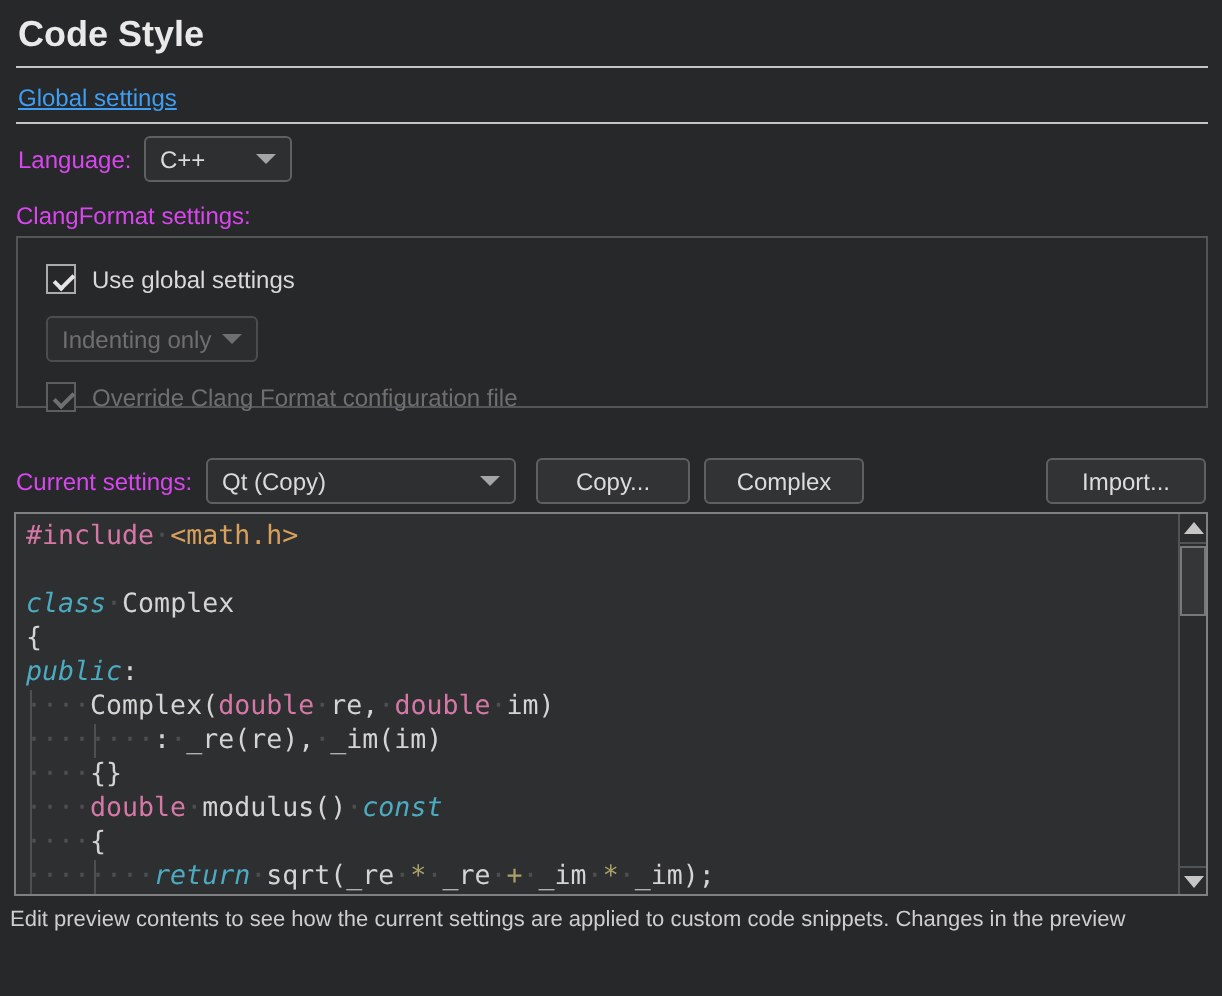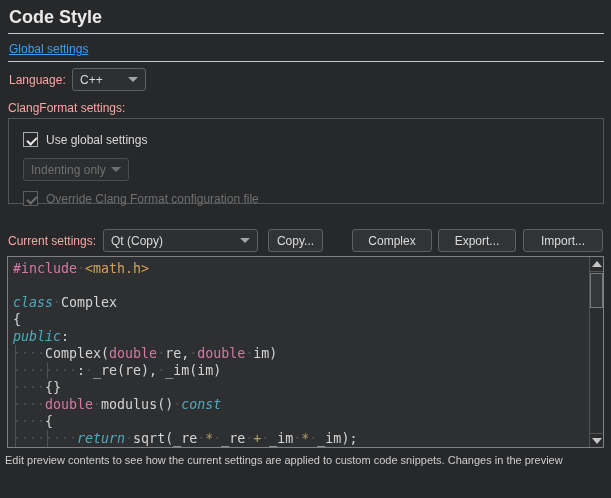--- a/index.html
+++ b/index.html
@@ -14,21 +14,21 @@
   .page-title{
     left:9px;top:7px;font-size:18px;font-weight:bold;color:#e9e9e9;
     letter-spacing:0px;
   }
   .hrline{height:1px;background:#c6c6c6;left:8px;width:596px;}
   .hr1{top:33px;}
   .hr2{top:61px;}
   .link{
     left:9px;top:42px;color:#3f9ef2;text-decoration:underline;cursor:pointer;
   }
-  .label{color:#fca5a5;}
+  .label{color:#d946ef;}
   .lang-label{left:9px;top:73px;}
   .combo{
     box-sizing:border-box;
     background:#2d2f31;border:1px solid #5f6061;border-radius:3px;
     display:flex;align-items:center;
     padding:0 7px;color:#dadada;white-space:nowrap;
   }
   .combo .arrow{
     margin-left:auto;
     width:0;height:0;border-left:5px solid transparent;border-right:5px solid transparent;
@@ -61,21 +61,21 @@
   .combo-indent{left:14px;top:39px;width:106px;height:23px;text-align:center;}
   .cs-label{left:8px;top:234px;}
   .combo-current{left:103px;top:229px;width:155px;height:23px;}
   .btn{
     box-sizing:border-box;position:absolute;top:229px;height:23px;
     background:#313335;border:1px solid #5f6061;border-radius:3px;
     color:#dcdcdc;display:flex;align-items:center;justify-content:center;
     font-size:12px;cursor:pointer;padding:0;
     font-family:"Liberation Sans",sans-serif;
   }
-  .btn-copy{left:268px;width:55px;}
+  .btn-copy{left:268px;width:77px;}
   .btn-remove{left:352px;width:80px;}
   .btn-export{left:438px;width:78px;}
   .btn-import{left:523px;width:80px;}
   .editor{
     left:7px;top:256px;width:597px;height:192px;box-sizing:border-box;
     border:1px solid #7f8081;background:#2e2f31;overflow:hidden;padding-left:24px;
   }
   .code{
     position:absolute;left:0;top:0;right:14px;bottom:0;
     padding:3px 0 0 5px;
@@ -151,21 +151,20 @@
     </div>
   </div>
 
   <div class="abs label cs-label">Current settings:</div>
   <div class="abs combo combo-current">
     <span>Qt (Copy)</span>
     <span class="arrow"></span>
   </div>
   <button class="btn btn-copy">Copy...</button>
   <button class="btn btn-remove">Complex</button>
-  <button class="btn btn-export">Export...</button>
   <button class="btn btn-import">Import...</button>
 
   <div class="abs editor">
     <div class="code" id="code-area"><div class="codeline"><span class="tok-pre">#include</span><span class="tok-ws">·</span><span class="tok-str">&lt;math.h&gt;</span></div><div class="codeline"></div><div class="codeline"><span class="tok-kw">class</span><span class="tok-ws">·</span><span class="tok-txt">Complex</span></div><div class="codeline"><span class="tok-txt">{</span></div><div class="codeline"><span class="tok-kw">public</span><span class="tok-txt">:</span></div><div class="codeline"><span class="tok-ws">····</span><span class="tok-txt">Complex(</span><span class="tok-type">double</span><span class="tok-ws">·</span><span class="tok-txt">re,</span><span class="tok-ws">·</span><span class="tok-type">double</span><span class="tok-ws">·</span><span class="tok-txt">im)</span></div><div class="codeline"><span class="tok-ws">········</span><span class="tok-txt">:</span><span class="tok-ws">·</span><span class="tok-txt">_re(re),</span><span class="tok-ws">·</span><span class="tok-txt">_im(im)</span></div><div class="codeline"><span class="tok-ws">····</span><span class="tok-txt">{}</span></div><div class="codeline"><span class="tok-ws">····</span><span class="tok-type">double</span><span class="tok-ws">·</span><span class="tok-txt">modulus()</span><span class="tok-ws">·</span><span class="tok-kw">const</span></div><div class="codeline"><span class="tok-ws">····</span><span class="tok-txt">{</span></div><div class="codeline"><span class="tok-ws">········</span><span class="tok-kw">return</span><span class="tok-ws">·</span><span class="tok-txt">sqrt(_re</span><span class="tok-ws">·</span><span class="tok-op">*</span><span class="tok-ws">·</span><span class="tok-txt">_re</span><span class="tok-ws">·</span><span class="tok-op">+</span><span class="tok-ws">·</span><span class="tok-txt">_im</span><span class="tok-ws">·</span><span class="tok-op">*</span><span class="tok-ws">·</span><span class="tok-txt">_im);</span></div></div>
     <div class="sbar">
       <div class="btnbox" style="top:0;">
           <span class="tri-up"></span>
         </div>
       <div class="thumb"></div>
       <div class="btnbox bottom">

